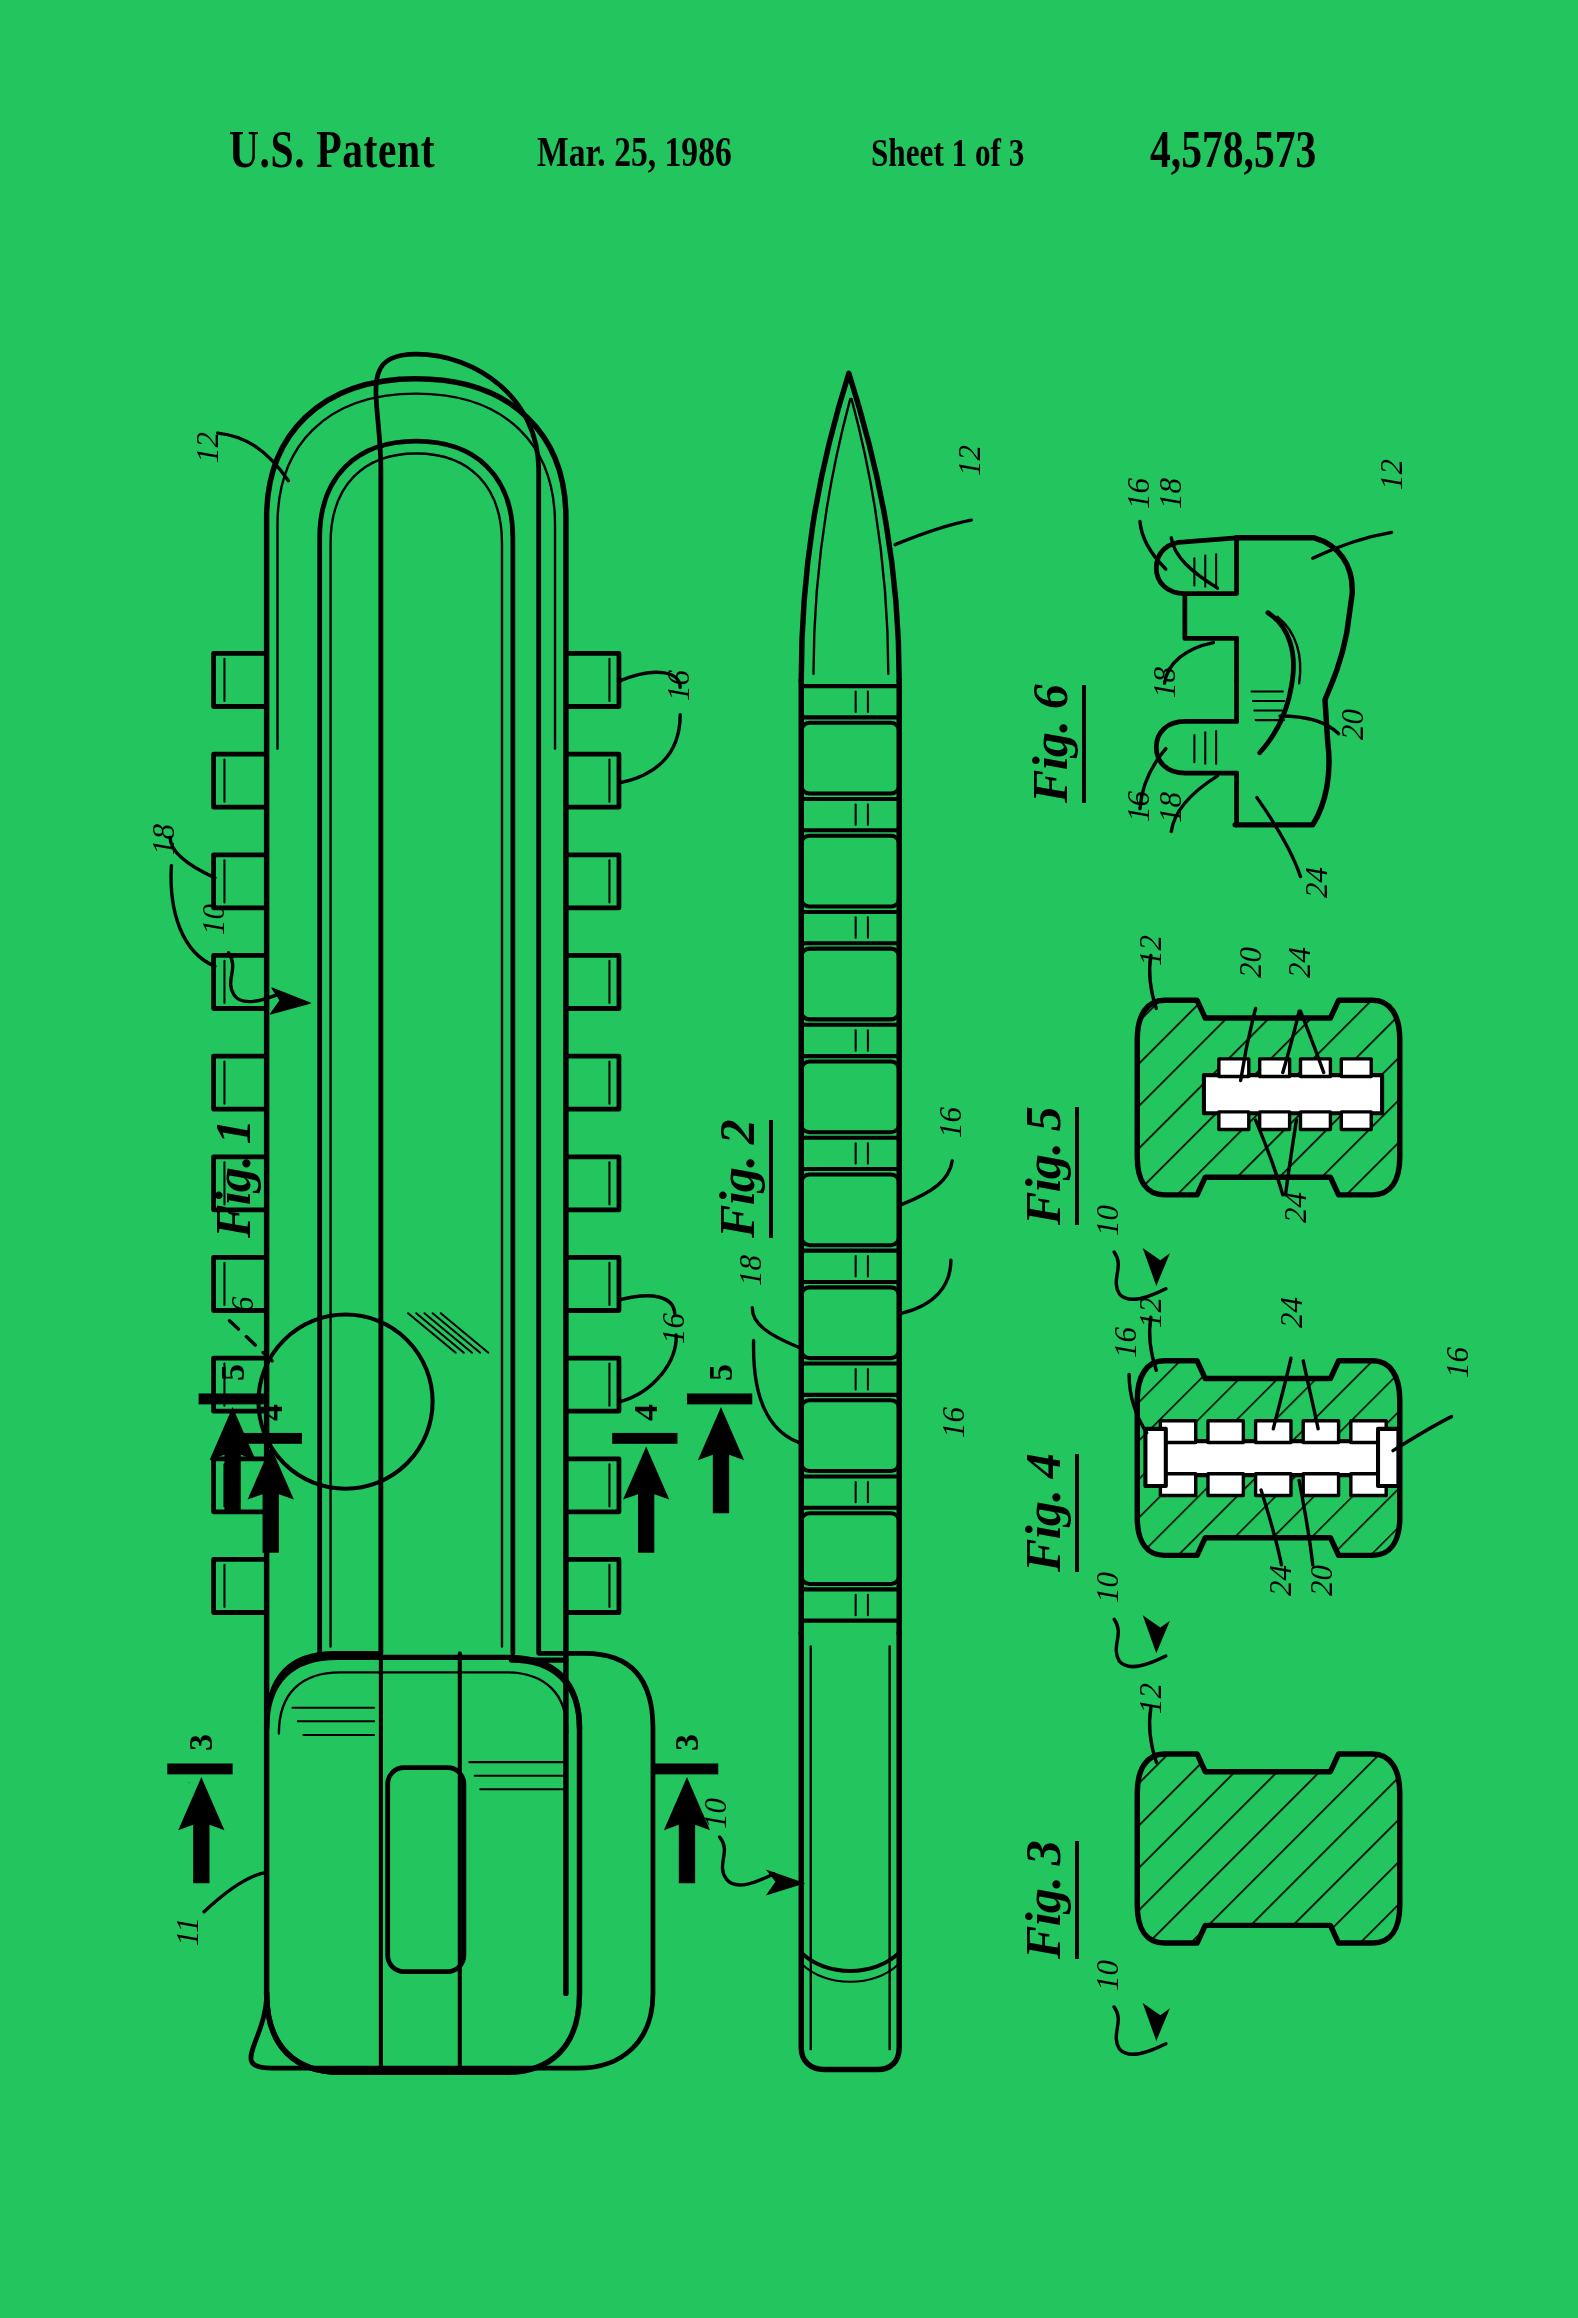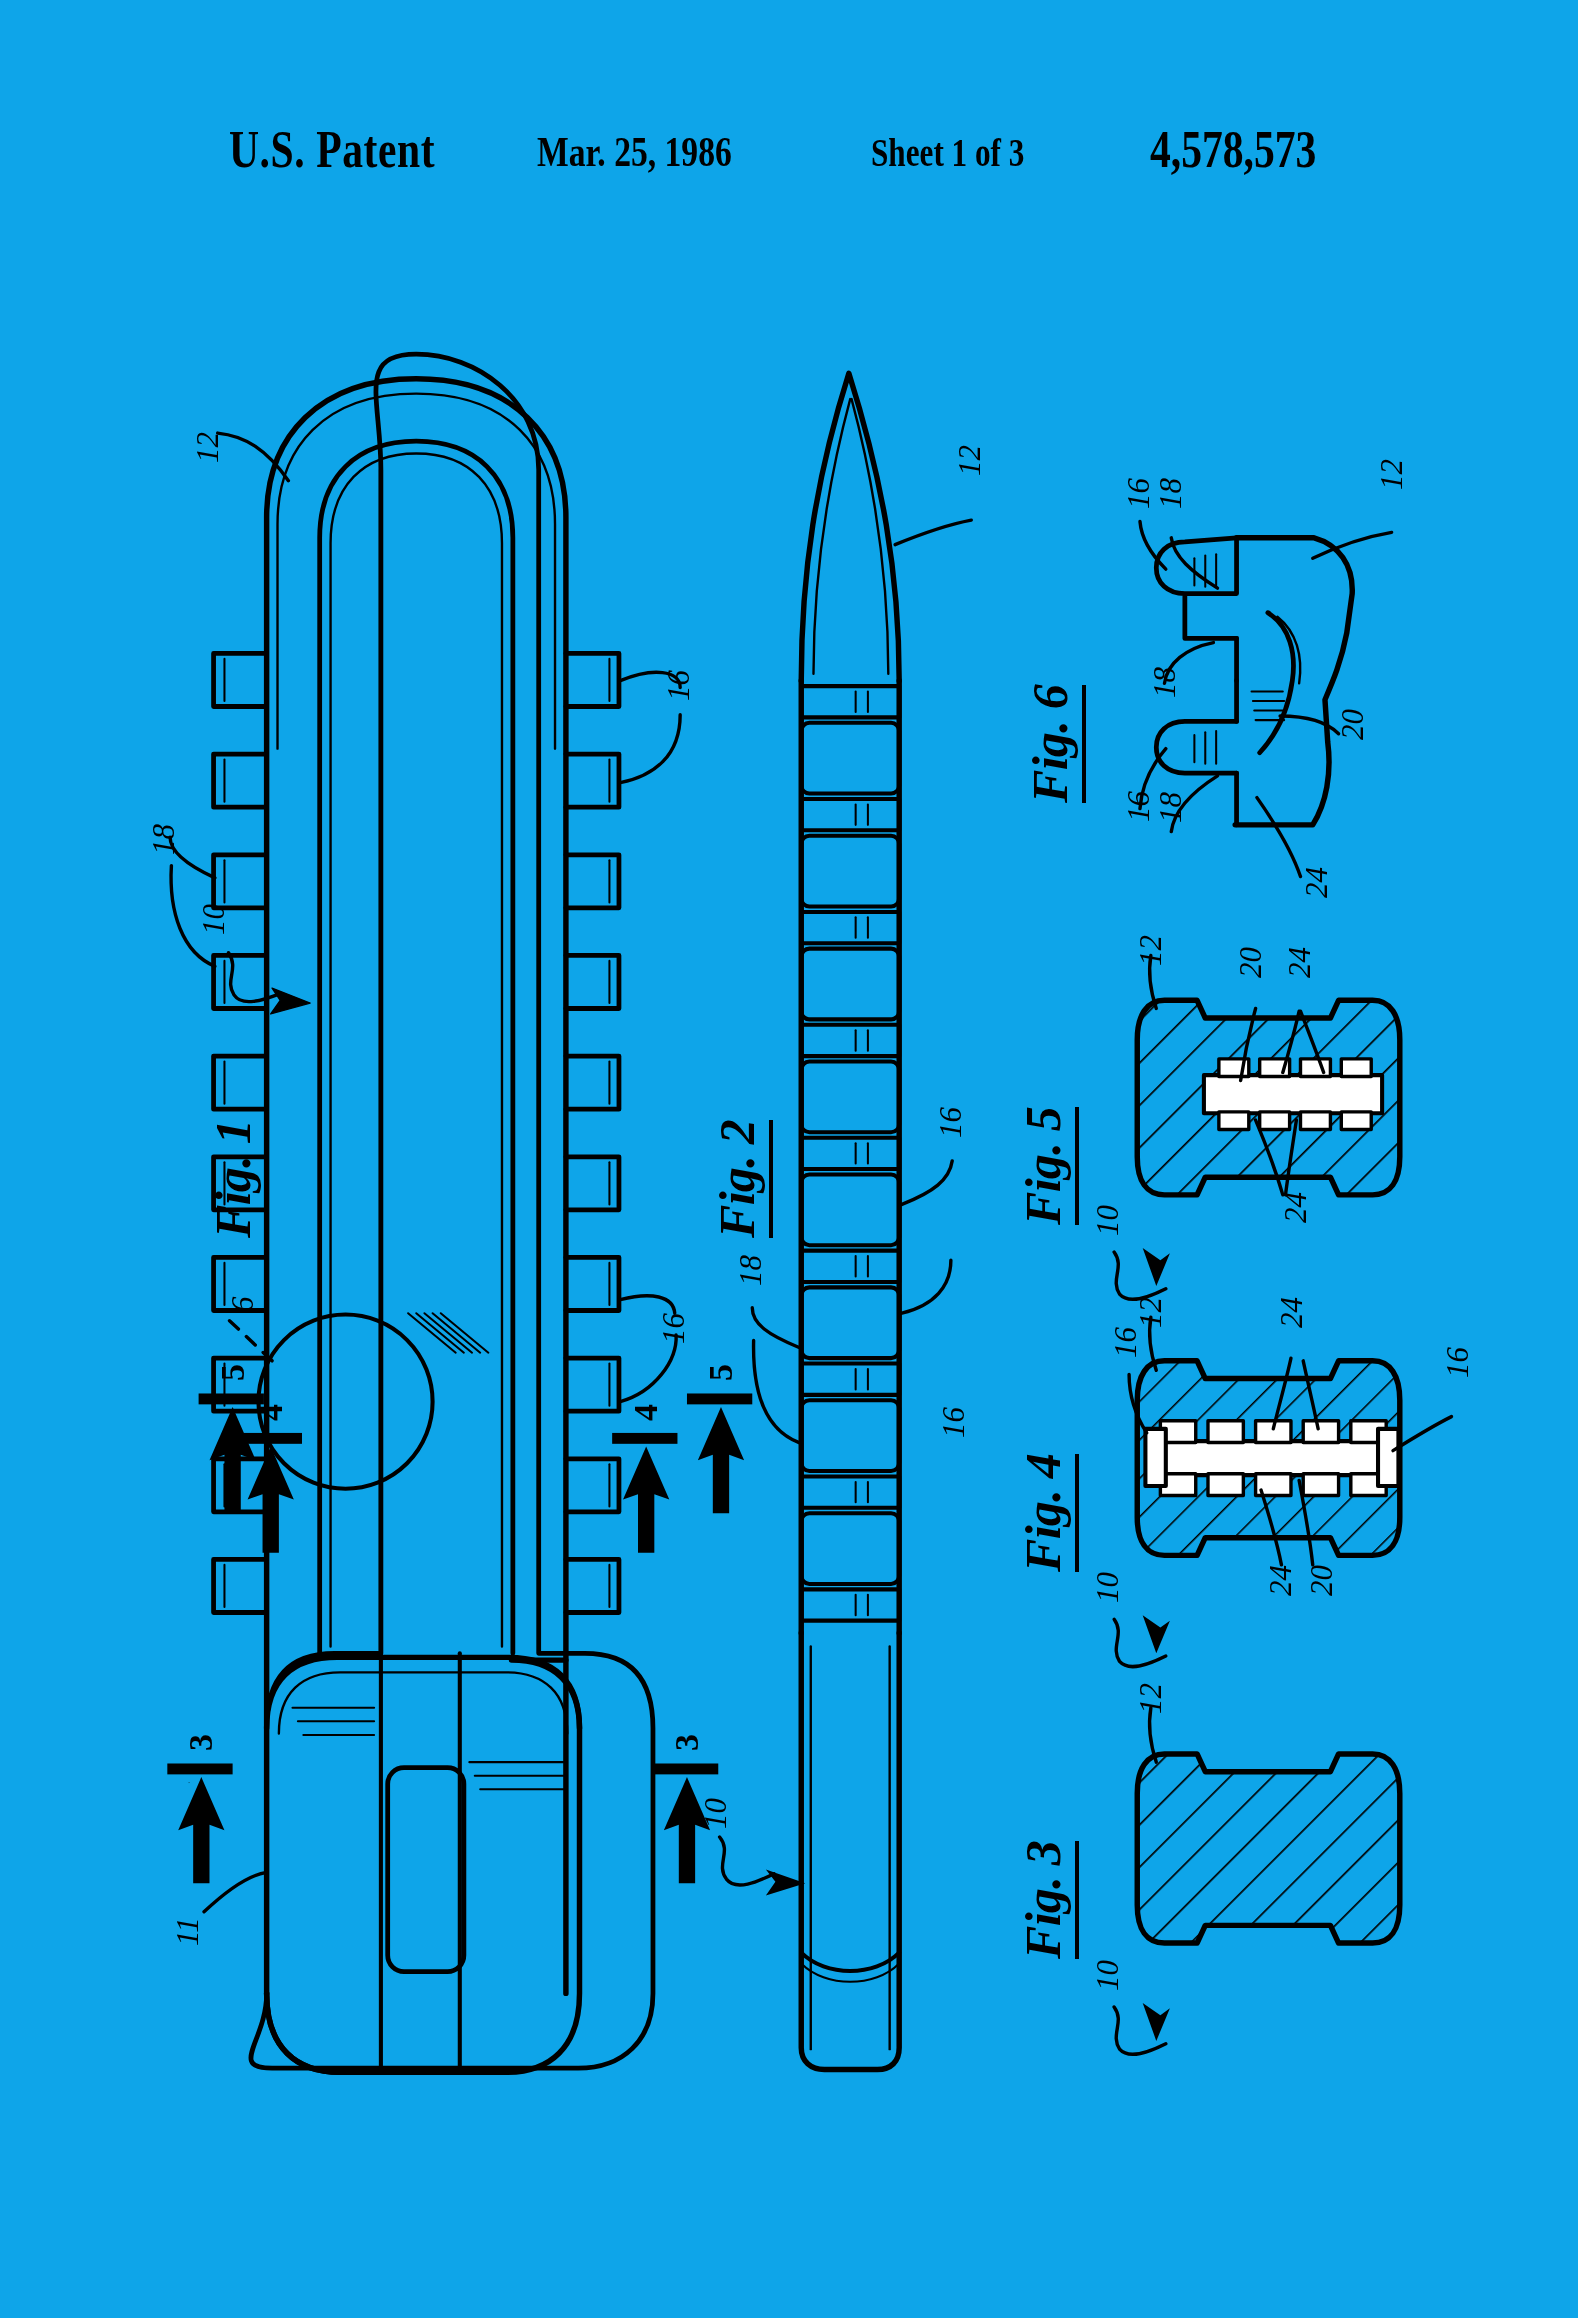--- a/index.html
+++ b/index.html
@@ -4,21 +4,21 @@
 <title>US Patent Drawing Sheet</title>
 <style>
   html,body{margin:0;padding:0;background:#fff;}
   body{
     width:1578px;height:2319px;
     font-family:"Liberation Serif", serif;
     color:#000;
     position:relative;
     overflow:hidden;
   }
-  #sheet{position:absolute;inset:0;background:#0ea5e9;padding-left:12px;}
+  #sheet{position:absolute;inset:0;background:#22c55e;padding-left:12px;}
 
   
   .hdr{
     position:absolute;top:120px;left:0;width:1578px;height:75px;
   }
   .hdr span{
     position:absolute;
     font-family:"Liberation Serif", serif;
     font-weight:700;
     color:#000;

